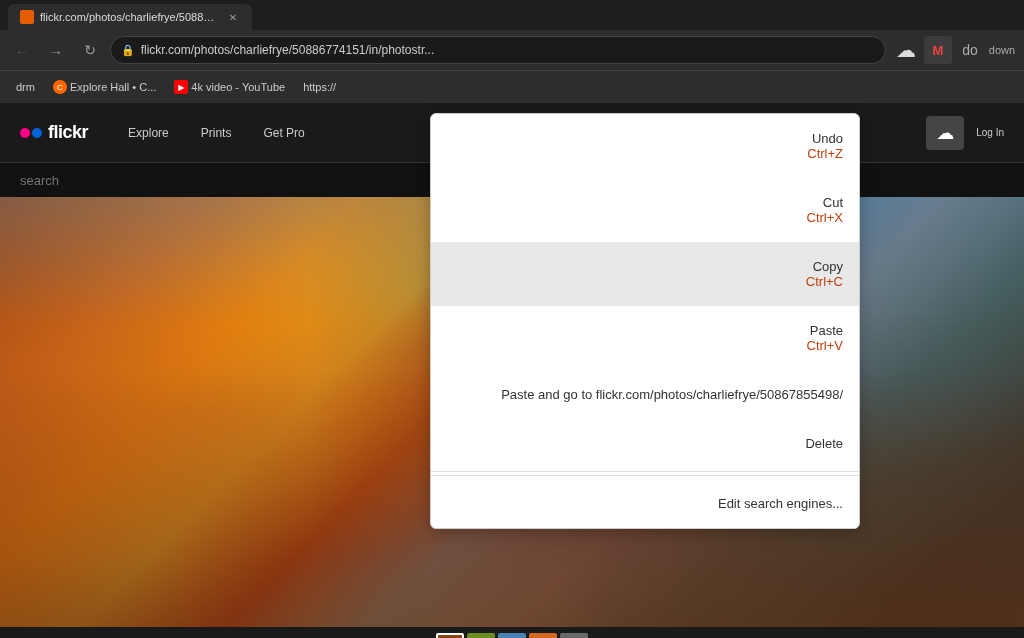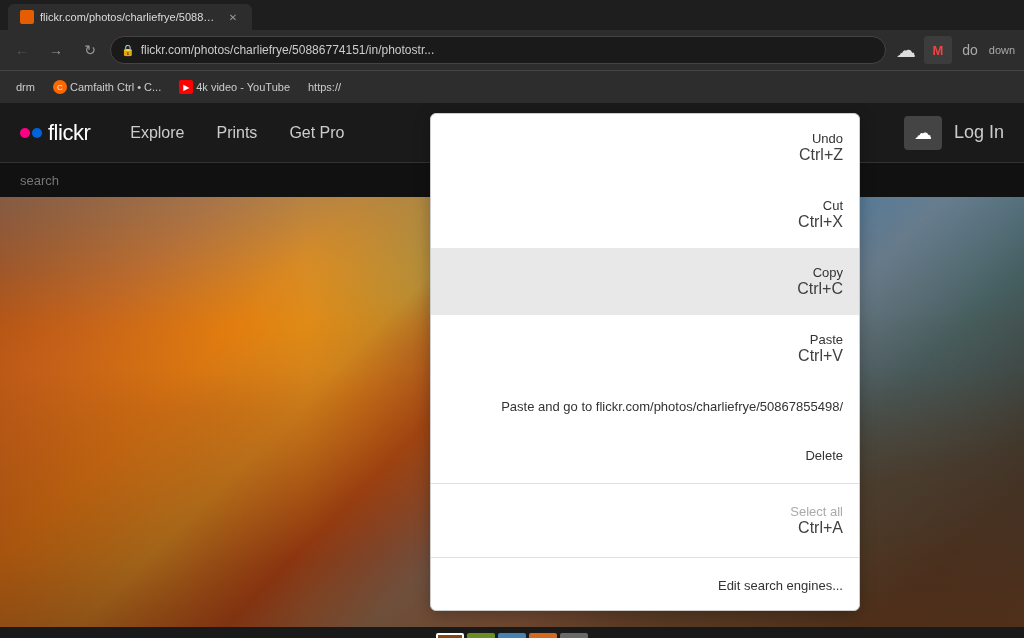--- a/index.html
+++ b/index.html
@@ -19,26 +19,26 @@
     .ext-btn { width: 28px; height: 28px; display: flex; align-items: center; justify-content: center; color: #ccc; font-size: 12px; cursor: pointer; border-radius: 4px; }
 
     
     .page-content { width: 100%; height: calc(638px - 70px); position: relative; overflow: hidden; }
 
     
     .flickr-header { background: #1a1a1a; height: 60px; display: flex; align-items: center; padding: 0 20px; gap: 0; border-bottom: 1px solid #333; }
     .flickr-logo { display: flex; align-items: center; gap: 2px; margin-right: 24px; }
     .logo-dot-pink { width: 10px; height: 10px; background: #ff0084; border-radius: 50%; }
     .logo-dot-blue { width: 10px; height: 10px; background: #0063dc; border-radius: 50%; }
-    .logo-text { color: white; font-size: 22px; font-weight: 400; letter-spacing: -0.5px; margin-left: 4px; }
+    .logo-text { color: white; font-size: 18px; font-weight: 700; letter-spacing: -0.5px; margin-left: 4px; }
     .flickr-nav { display: flex; align-items: center; gap: 0; flex: 1; }
-    .nav-link { color: #ccc; font-size: 16px; padding: 0 16px; text-decoration: none; cursor: pointer; }
+    .nav-link { color: #ccc; font-size: 12px; padding: 0 16px; text-decoration: none; cursor: pointer; }
     .flickr-actions { display: flex; align-items: center; gap: 12px; }
     .upload-btn { background: #444; color: white; border: none; border-radius: 4px; padding: 6px 10px; cursor: pointer; font-size: 18px; display: flex; align-items: center; }
-    .login-btn { color: #ccc; font-size: 18px; cursor: pointer; }
+    .login-btn { color: #ccc; font-size: 10px; cursor: pointer; }
 
     
     .search-bar { background: #111; padding: 8px 20px; }
     .search-input { background: transparent; border: none; color: #5eead4; font-size: 13px; outline: none; }
 
     
     .main-image { width: 100%; height: calc(638px - 70px - 60px - 40px - 80px); background: linear-gradient(135deg, #8B4513 0%, #D2691E 15%, #FF8C00 25%, #DAA520 35%, #8B0000 45%, #4682B4 55%, #708090 65%, #2F4F4F 75%, #1a1a1a 90%); position: relative; overflow: hidden; }
     .image-overlay { position: absolute; inset: 0; background: 
       radial-gradient(ellipse at 20% 50%, rgba(200, 100, 20, 0.7) 0%, transparent 50%),
       radial-gradient(ellipse at 70% 30%, rgba(70, 130, 180, 0.5) 0%, transparent 40%),
@@ -49,21 +49,21 @@
     .thumbnails { background: #1a1a1a; height: 40px; display: flex; align-items: center; justify-content: center; gap: 3px; }
     .thumb { width: 28px; height: 28px; background: #555; border-radius: 2px; cursor: pointer; }
     .thumb.active { border: 2px solid white; }
 
     
     .context-menu { position: absolute; top: 10px; left: 430px; background: white; border: 1px solid #ccc; border-radius: 6px; box-shadow: 0 4px 16px rgba(0,0,0,0.25); width: 430px; z-index: 1000; overflow: hidden; }
     .menu-item { display: flex; align-items: flex-end; justify-content: space-between; padding: 17px 16px; cursor: pointer; font-size: 13px; color: #333; flex-direction: column; }
     .menu-item.highlighted { background: #e8e8e8; }
     .menu-item.disabled { color: #aaa; cursor: default; }
     .menu-separator { height: 1px; background: #e0e0e0; margin: 3px 0; }
-    .shortcut { color: #404040; font-size: 16px; }
+    .shortcut { color: #c2410c; font-size: 13px; }
     .paste-url { color: #333; font-size: 13px; flex: 1; }
   </style>
 </head>
 <body>
 
 <div>
 
   <div class="browser-tabs">
     <div class="browser-tab">
       <div class="tab-favicon"></div>
@@ -93,21 +93,21 @@
       <div class="ext-btn" style="color:#aaa; font-size:11px;">down</div>
     </div>
   </div>
 
   <div style="background:#2d2d2d; height:30px; display:flex; align-items:center; padding:16px 8px; gap:2px; border-top:1px solid #444;">
     <div style="display:flex; align-items:center; gap:3px; padding:2px 8px; color:#ccc; font-size:11px; cursor:pointer;">
       <span>drm</span>
     </div>
     <div style="display:flex; align-items:center; gap:3px; padding:2px 8px; color:#ccc; font-size:11px; cursor:pointer;">
       <div style="width:14px; height:14px; border-radius:50%; background:#ff6600; display:flex; align-items:center; justify-content:center; font-size:8px; color:white;">C</div>
-      <span>Camfaith Ctrl • C...</span>
+      <span>Explore Hall • C...</span>
     </div>
     <div style="display:flex; align-items:center; gap:3px; padding:2px 8px; color:#ccc; font-size:11px; cursor:pointer;">
       <div style="width:14px; height:14px; background:#ff0000; display:flex; align-items:center; justify-content:center; font-size:8px; color:white; border-radius:2px;">▶</div>
       <span>4k video - YouTube</span>
     </div>
     <div style="display:flex; align-items:flex-start; gap:3px; padding:2px 8px; color:#ccc; font-size:11px; cursor:pointer;">
       <span>https://</span>
     </div>
   </div>
 </div>
@@ -179,24 +179,20 @@
 
     <div class="menu-item">
       <span class="paste-url">Paste and go to flickr.com/photos/charliefrye/50867855498/</span>
     </div>
 
     <div class="menu-item">
       <span>Delete</span>
     </div>
     <div class="menu-separator"></div>
 
-    <div class="menu-item disabled">
-      <span>Select all</span>
-      <span class="shortcut">Ctrl+A</span>
-    </div>
     <div class="menu-separator"></div>
 
     <div class="menu-item">
       <span>Edit search engines...</span>
     </div>
   </div>
 
 </div>
 
 </body></html>

